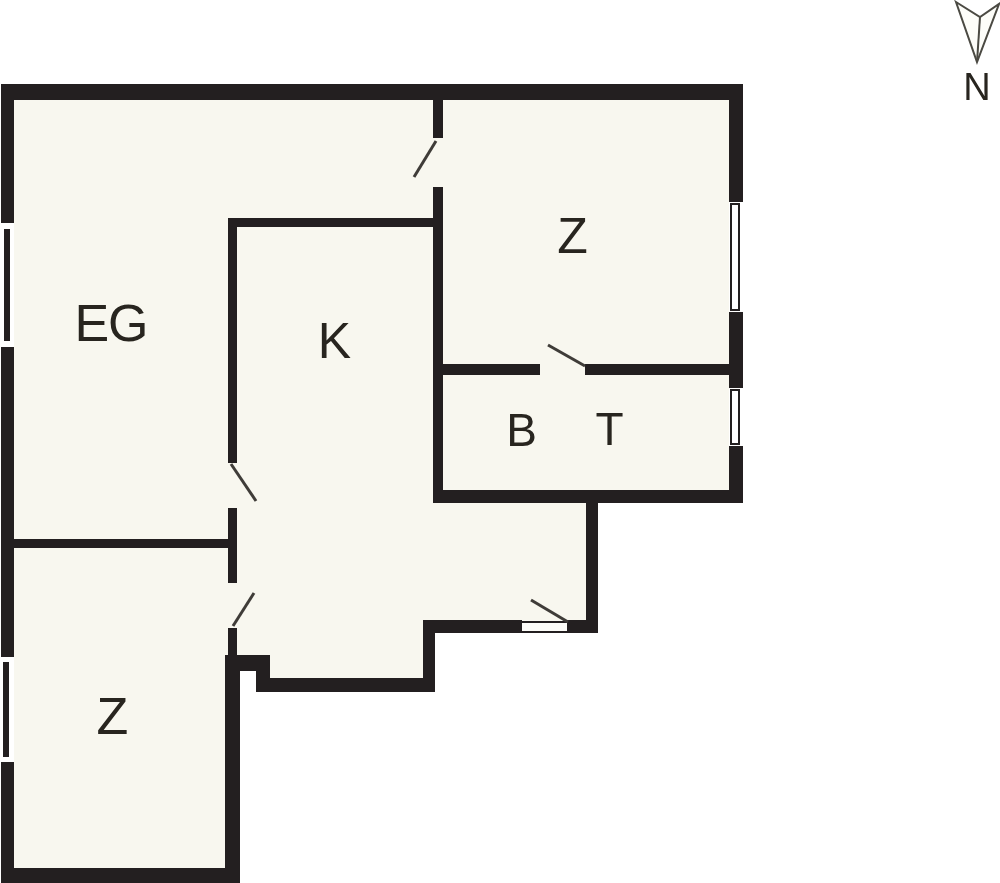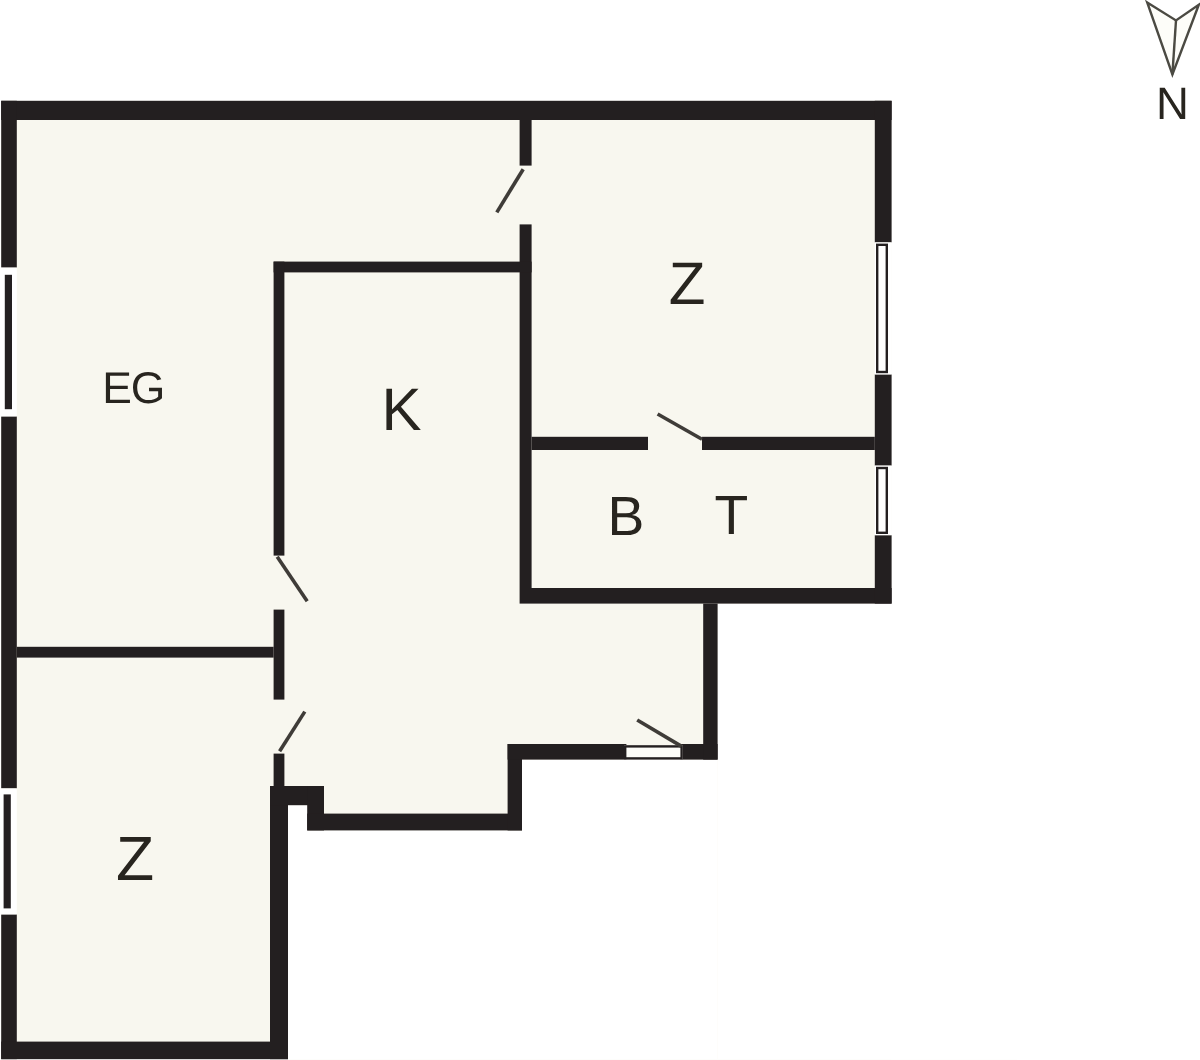--- a/index.html
+++ b/index.html
@@ -84,21 +84,21 @@
     <line x1="231" y1="464" x2="256" y2="501" stroke="#3f3c38" stroke-width="3"></line>
     <line x1="233" y1="626" x2="254" y2="593" stroke="#3f3c38" stroke-width="3"></line>
     <line x1="548" y1="345" x2="585" y2="366" stroke="#3f3c38" stroke-width="3"></line>
     <line x1="531" y1="600" x2="568" y2="622" stroke="#3f3c38" stroke-width="3"></line>
     <g>
       <path d="M 956 2 L 980 17 L 999 4 L 977 62 Z" fill="#fdfdf9" stroke="#4b4a43" stroke-width="2" stroke-linejoin="miter"></path>
       <line x1="980" y1="17" x2="977" y2="62" stroke="#4b4a43" stroke-width="2"></line>
     </g>
   </svg>
 
-  <div class="label" style="left:111px;top:323px;font-size:37px;">EG</div>
+  <div class="label" style="left:111px;top:323px;font-size:52px;">EG</div>
   <div class="label" style="left:334px;top:341px;font-size:50px;">K</div>
   <div class="label" style="left:572px;top:236px;font-size:50px;">Z</div>
   <div class="label" style="left:521px;top:430px;font-size:46px;">B</div>
   <div class="label" style="left:609px;top:429px;font-size:46px;">T</div>
   <div class="label" style="left:112px;top:716px;font-size:52px;">Z</div>
 
   <div class="label" style="left:977px;top:87px;font-size:38px;letter-spacing:0;">N</div>
 
 </div>
 

